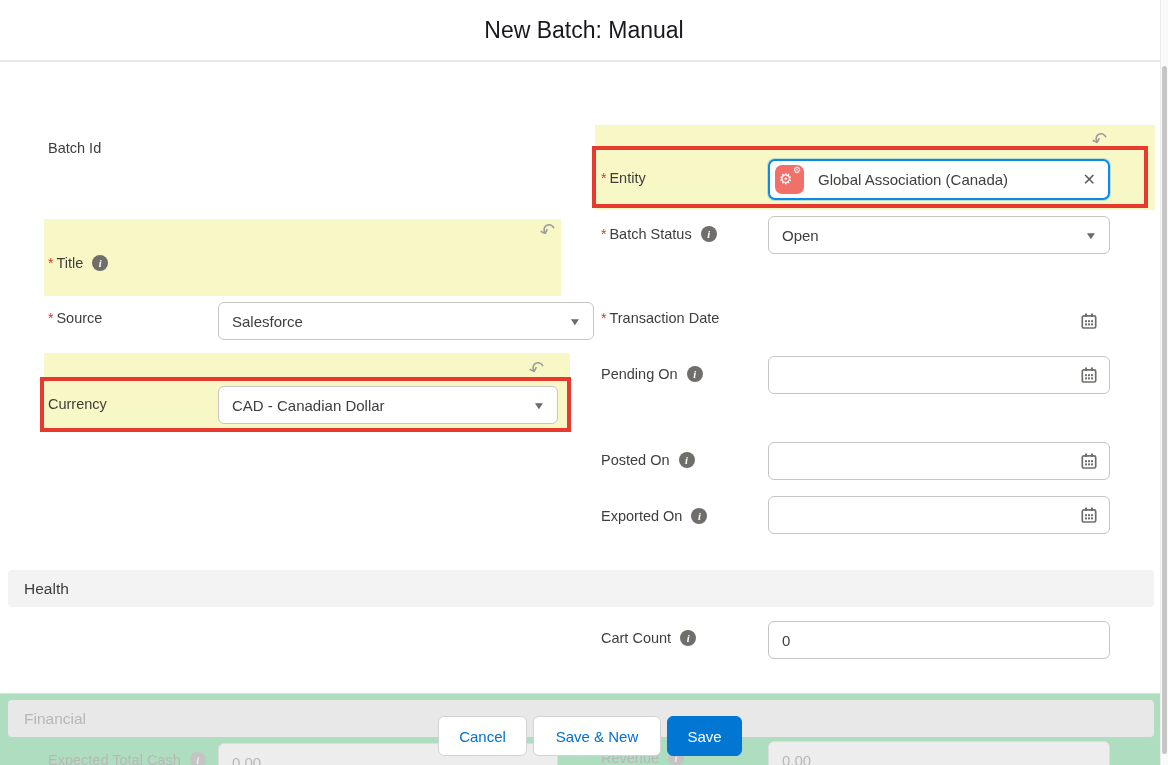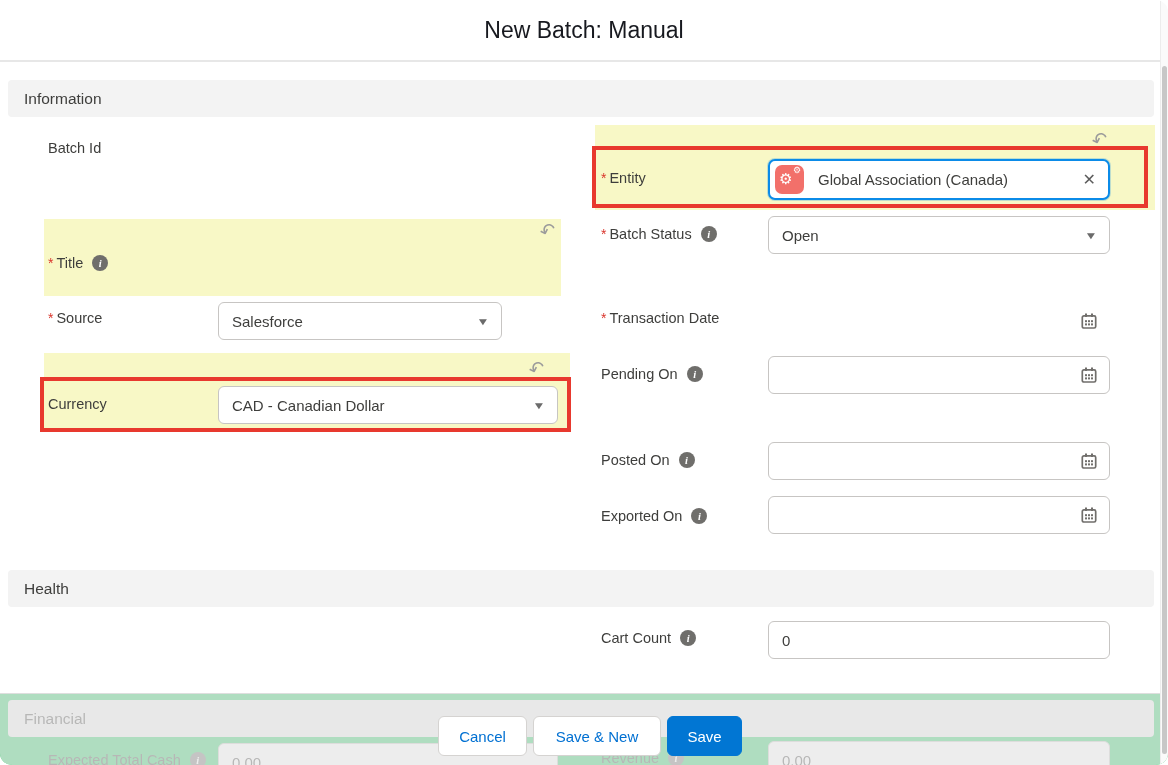--- a/index.html
+++ b/index.html
@@ -1,19 +1,19 @@
 <!DOCTYPE html>
 <html><head>
 <meta charset="utf-8">
 <style>
   * { margin:0; padding:0; box-sizing:border-box; }
   html,body { background:#fff; }
   .stage {
     position:relative; width:1168px; height:765px; overflow:hidden;
-    background:#fff; font-family:"Liberation Sans", sans-serif; color:#3e3e3c;border-radius:12px;
+    background:#fff; font-family:"Liberation Sans", sans-serif; color:#3e3e3c;
   }
   
   .modal-header {
     position:absolute; top:0; left:0; right:0; height:62px;
     display:flex; align-items:center; justify-content:center;
     border-bottom:2px solid #e7e7e7;
   }
   .modal-title { font-size:23px; font-weight:400; color:#17191f; }
   
   .section-header {
@@ -105,23 +105,20 @@
 </style>
 </head>
 <body>
 
 <div class="stage">
 
   <div class="modal-header">
     <div class="modal-title">New Batch: Manual</div>
   </div>
 
-  <div class="section-header" style="top:80px;">
-    <span>Information</span>
-  </div>
 
   <div class="hl" style="left:44px; top:219px; width:517px; height:77px;"></div>
   <div class="hl" style="left:44px; top:353px; width:526px; height:76px;"></div>
   <div class="hl" style="left:595px; top:125px; width:560px; height:85px;"></div>
 
   <div class="undo" style="left:538px; top:221px;">↶</div>
   <div class="undo" style="left:527px; top:359px;">↶</div>
   <div class="undo" style="left:1090px; top:130px;">↶</div>
 
   <div class="redbox" style="left:592px; top:146px; width:556px; height:62px;"></div>
@@ -136,21 +133,21 @@
     <span>Title</span>
     <span class="info">
         <span>i</span>
       </span>
   </div>
 
   <div class="flabel" style="left:48px; top:308px;">
     <span class="req">*</span>
     <span>Source</span>
   </div>
-  <div class="selectbox" style="left:218px; top:302px; width:284px;">
+  <div class="selectbox" style="left:218px; top:302px; width:376px;">
     <span>Salesforce</span>
     <span class="arrow">▼</span>
   </div>
 
   <div class="flabel" style="left:48px; top:394px;text-align:center;">
     <span>Currency</span>
   </div>
   <div class="selectbox" style="left:218px; top:386px; width:340px;">
     <span>CAD - Canadian Dollar</span>
     <span class="arrow">▼</span>

